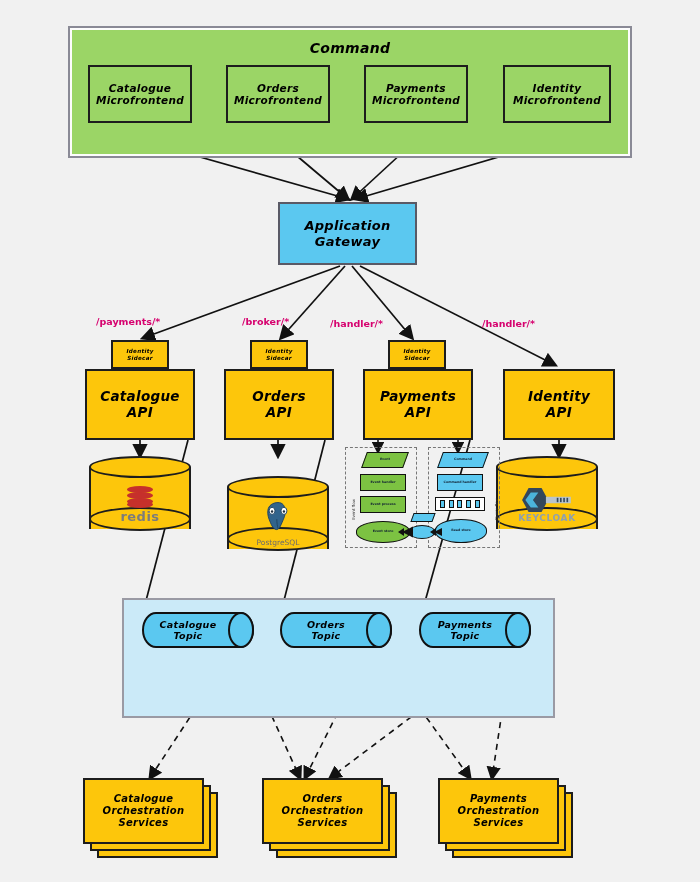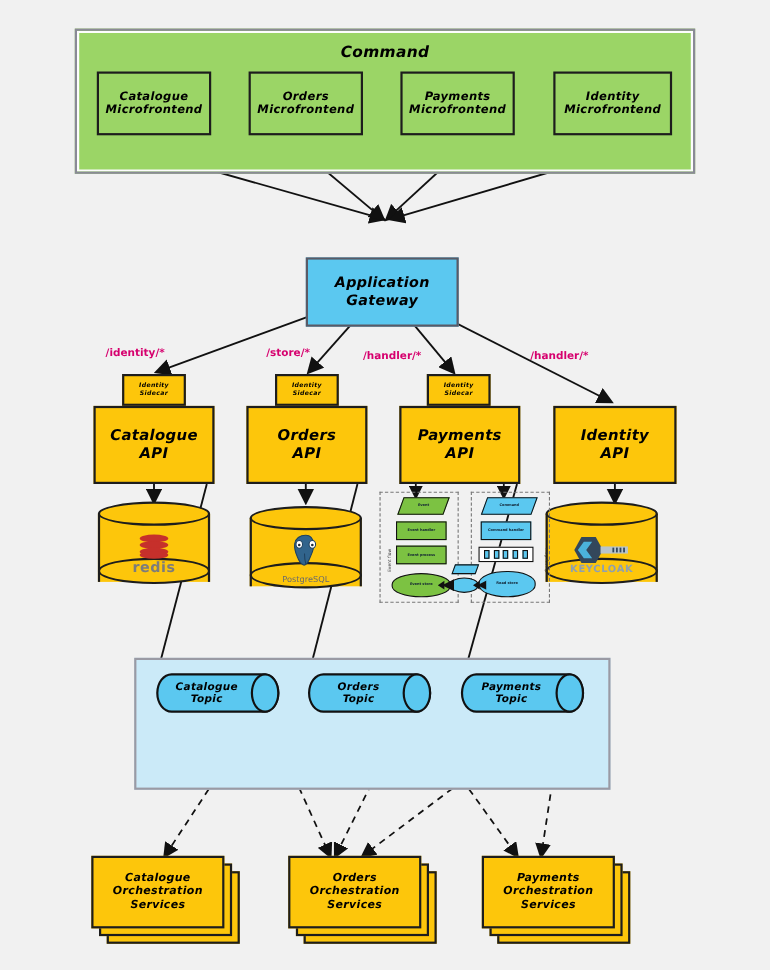--- a/index.html
+++ b/index.html
@@ -32,21 +32,21 @@
     box-shadow:0 0 0 2px #fdfdfd inset;
   }
   .broker-panel{
     background:#CBEAF8;
     border:2px solid #9a9aa4;
   }
 
   
   .box{position:absolute;box-sizing:border-box;display:flex;align-items:center;justify-content:center;}
   .box.green{background:#9BD566;border:2px solid #1d1d1d;}
-  .box.cyan{background:#5BC8F0;border:2px solid #5a5a66;margin-top:32px;}
+  .box.cyan{background:#5BC8F0;border:2px solid #5a5a66;}
   .box.amber{background:#FDC60B;border:2px solid #1d1d1d;}
 
   
   .stack{position:absolute;}
   .stack .lay{position:absolute;background:#FDC60B;border:2px solid #1d1d1d;box-sizing:border-box;}
   .stack .lay.l3{left:14px;top:14px;}
   .stack .lay.l2{left:7px;top:7px;}
   .stack .lay.l1{left:0;top:0;display:flex;align-items:center;justify-content:center;}
 
   
@@ -162,22 +162,22 @@
   <div class="box green" style="left:503px;top:65px;width:108px;height:58px;">
     <span class="lbl" style="font-size:10.5px;">Identity
 Microfrontend</span>
   </div>
 
   <div class="box cyan" style="left:278px;top:202px;width:139px;height:63px;">
     <span class="lbl" style="font-size:13px;">Application
 Gateway</span>
   </div>
 
-  <span class="route" style="left:96px;top:316px;">/identity/*</span>
-  <span class="route" style="left:242px;top:316px;">/store/*</span>
+  <span class="route" style="left:96px;top:316px;">/payments/*</span>
+  <span class="route" style="left:242px;top:316px;">/broker/*</span>
   <span class="route" style="left:330px;top:318px;">/handler/*</span>
   <span class="route" style="left:482px;top:318px;">/handler/*</span>
 
   <div class="box amber" style="left:111px;top:340px;width:58px;height:29px;">
     <span class="lbl" style="font-size:5.6px;">Identity
 Sidecar</span>
   </div>
   <div class="box amber" style="left:250px;top:340px;width:58px;height:29px;">
     <span class="lbl" style="font-size:5.6px;">Identity
 Sidecar</span>
@@ -214,21 +214,21 @@
           <b style="top:0;"></b>
             <b style="top:6px;"></b>
             <b style="top:12px;"></b>
             <b style="top:15px;"></b>
         </div>
         <span class="redis-word">redis</span>
       </div>
     </div>
   </div>
 
-  <div class="cyl" style="left:227px;top:460px;width:102px;height:88px;">
+  <div class="cyl" style="left:227px;top:476px;width:102px;height:88px;">
     <div class="body" style="top:11px;width:102px;height:62px;"></div>
     <div class="bot" style="top:51px;width:102px;height:24px;"></div>
     <div class="top" style="width:102px;height:22px;"></div>
     <div class="logo" style="top:18px;height:58px;">
       <svg class="icn" width="38" height="38" viewBox="0 0 64 64" aria-hidden="true">
         <g fill="#31648C" stroke="#1f4260" stroke-width="1.6">
           <path d="M32 6c-9 0-16 5-17 13-1 7 1 13 4 20 2 5 4 9 7 11 2 2 5 2 7 0 2-2 4-6 6-11 3-7 6-13 5-20C43 11 40 6 32 6z"></path>
           <ellipse cx="22" cy="20" rx="5" ry="6" fill="#fff" stroke="#1f4260"></ellipse>
           <ellipse cx="42" cy="20" rx="5" ry="6" fill="#fff" stroke="#1f4260"></ellipse>
           <circle cx="22" cy="21" r="2" fill="#1f2d3a" stroke="none"></circle>

